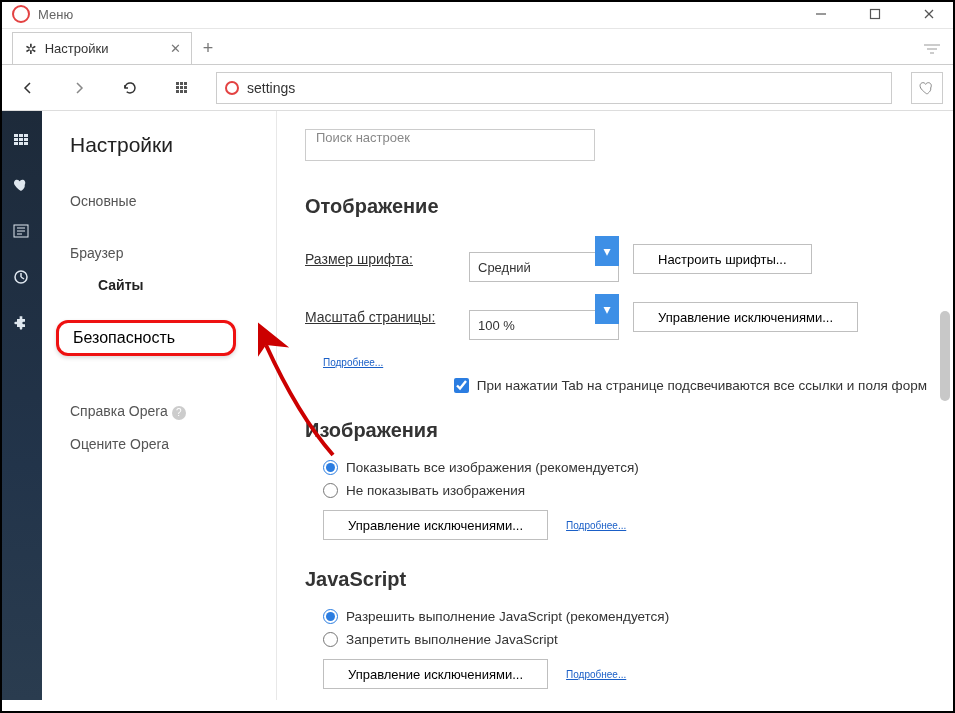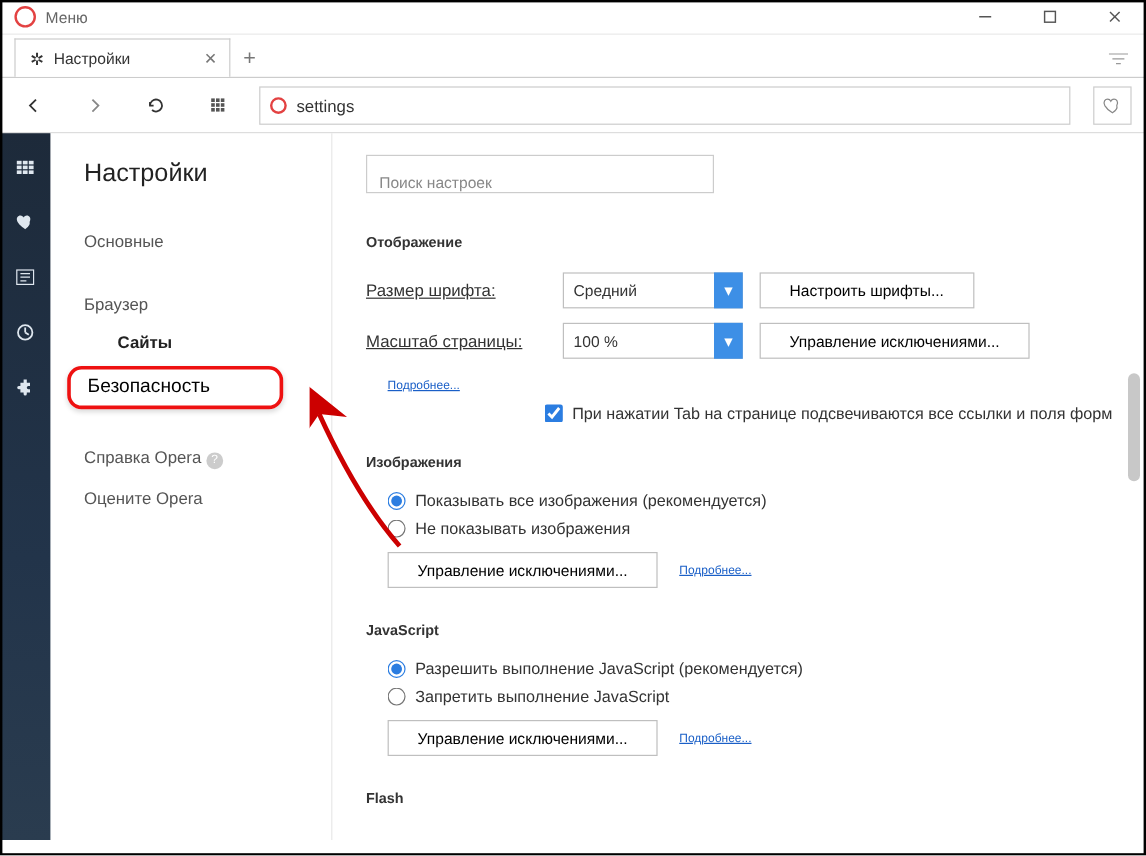--- a/index.html
+++ b/index.html
@@ -31,32 +31,32 @@
 .content { display:flex; height:calc(713px - 40px - 36px - 46px - 2px); position:relative; }
 
 .left-rail { width:42px; background:linear-gradient(180deg,#1d2a3a 0%,#22344a 60%,#2a3c4f 100%); display:flex; flex-direction:column; align-items:center; padding-top:18px; gap:26px; color:#dfe7ef; }
 .rail-icon { width:20px; height:20px; display:flex; align-items:center; justify-content:center; font-size:16px; }
 
 .settings-sidebar { width:235px; border-right:1px solid #e8e8e8; padding:22px 18px 12px 28px; display:flex; flex-direction:column; }
 .settings-sidebar h1 { font-size:21px; font-weight:400; color:#222; margin-bottom:28px; }
 .nav-item { font-size:14px; color:#555; padding:8px 0; cursor:pointer; }
 .nav-item.active { font-weight:700; color:#222;margin-left:28px; }
 .nav-sep { height:20px; }
-.highlighted { border:3px solid #e11; border-radius:12px; padding:6px 14px; margin:4px -14px; width:180px; box-shadow:0 2px 4px rgba(0,0,0,0.15); }
+.highlighted { border:3px solid #e11; border-radius:12px; padding:6px 14px; margin:19px -14px; width:180px; box-shadow:0 2px 4px rgba(0,0,0,0.15); }
 .help-q { display:inline-flex; width:14px; height:14px; border-radius:50%; background:#ccc; color:#fff; font-size:10px; align-items:center; justify-content:center; margin-left:4px; }
 .sidebar-footer { margin-top:auto; display:flex; align-items:flex-start; gap:8px; font-size:12.5px; color:#666; line-height:1.4; }
 .sidebar-footer input[type=checkbox] { margin-top:2px; }
 
 .main { flex:1; padding:18px 28px 0 28px; overflow:hidden; position:relative; color:#333; }
-.search-settings { width:290px; height:32px; border:1px solid #ccc; padding:0 10px; font-size:13px; color:#888; display:flex; align-items:flex-end; margin-bottom:34px; }
-.sect-title { font-size:12px; font-weight:600; color:#333; margin:0 0 18px 0; }
+.search-settings { width:290px; height:32px; border:1px solid #ccc; padding:0 10px; font-size:13px; color:#888; display:flex; align-items:flex-start; margin-bottom:34px; }
+.sect-title { font-size:20px; font-weight:600; color:#333; margin:0 0 18px 0; }
 .row { display:flex; align-items:center; gap:14px; margin-bottom:12px; font-size:14px; }
 .row label.lbl { width:150px; color:#333;text-decoration:underline; }
 .select-w { position:relative; width:150px; }
-.select-w .box { height:30px; border:1px solid #bfbfbf; display:flex; align-items:center; padding:0 8px; font-size:13px; }
+.select-w .box { height:30px; border:1px solid #bfbfbf; display:flex; align-items:center; padding:0 8px; font-size:13px;margin-top:16px; }
 .select-w .arrow { position:absolute; right:0; top:0; width:24px; height:30px; background:#3d8fe6; display:flex; align-items:center; justify-content:center; color:#fff; }
 .btn { height:30px; border:1px solid #bfbfbf; background:#fff; padding:0 24px; font-size:13px; display:inline-flex; align-items:center; cursor:pointer; }
 .more-link { color:#1a5fc7; text-decoration:underline; font-size:10px; margin-left:18px; cursor:pointer; }
 .cb-row { display:flex; align-items:center; gap:8px; margin-left:18px; font-size:13.5px; color:#333; margin-top:8px; margin-bottom:26px;justify-content:flex-end; }
 .cb-row input[type=checkbox] { width:15px; height:15px; accent-color:#2b7de1; }
 .radio-row { display:flex; align-items:center; gap:8px; margin-left:18px; font-size:13.5px; color:#333; margin-bottom:8px; }
 .radio-row input[type=radio] { width:15px; height:15px; accent-color:#2b7de1; }
 .btn-link-row { display:flex; align-items:center; margin-left:18px; margin-top:12px; margin-bottom:28px; }
 
 .scrollbar-v { position:absolute; right:5px; top:200px; width:10px; height:90px; background:#c8c8c8; border-radius:5px; }

